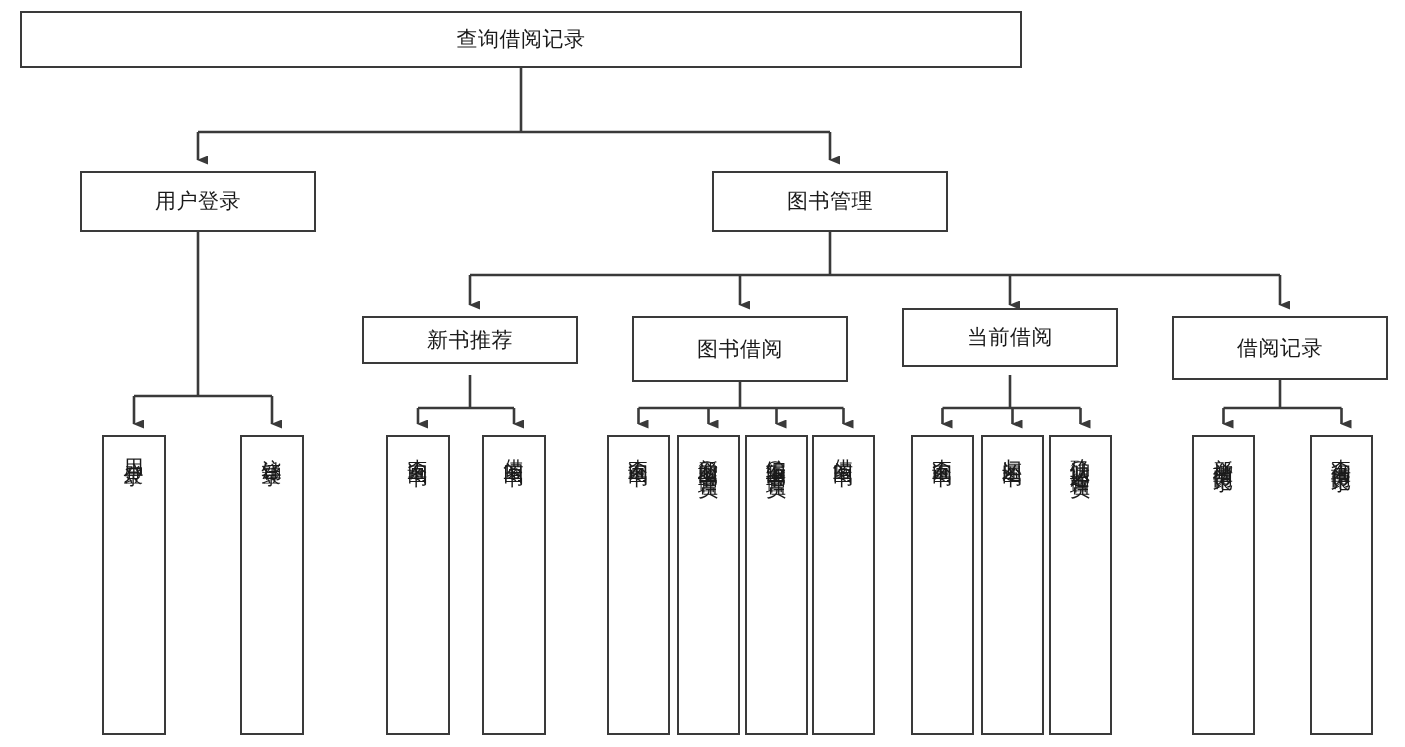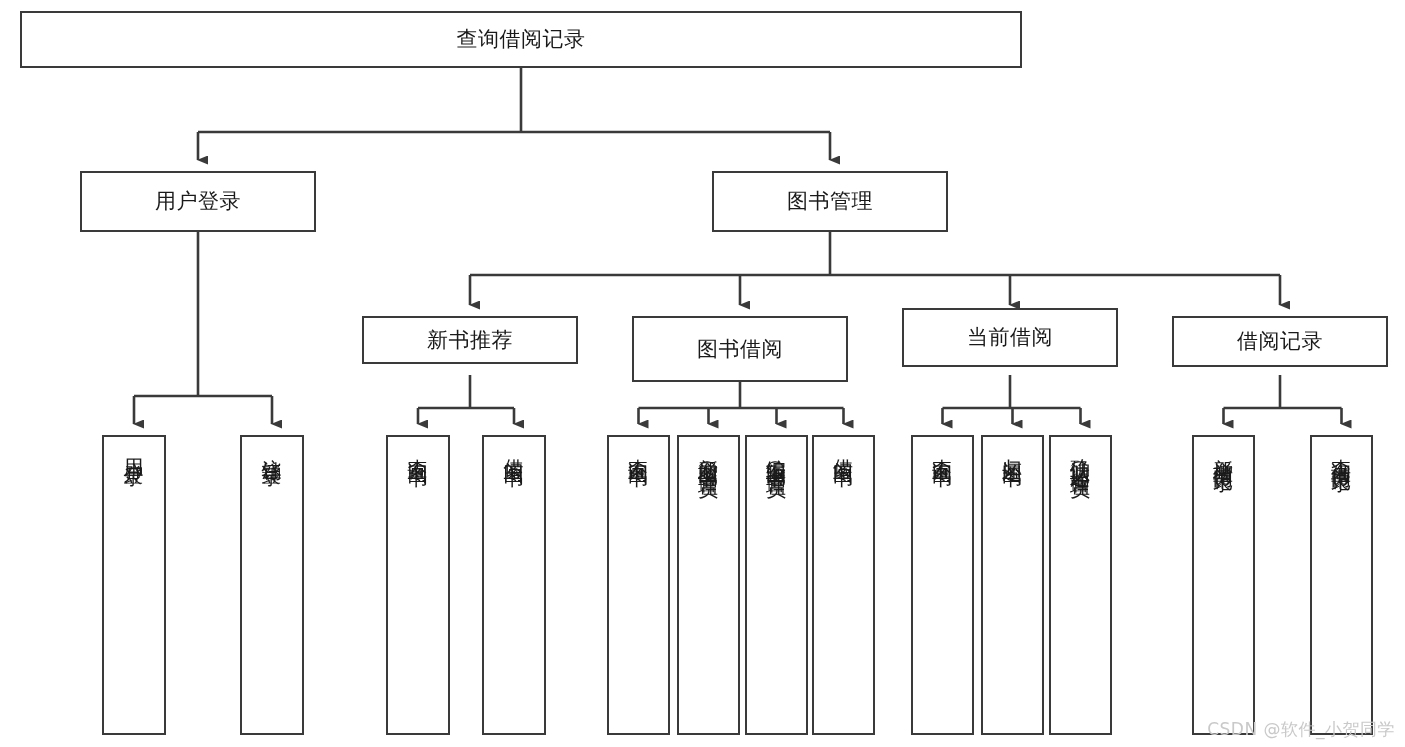--- a/index.html
+++ b/index.html
@@ -135,21 +135,21 @@
       </div>
       <div class="node horiz" style="left: 362px; top: 316px; width: 216px; height: 48px;">
         <span class="node-label">新书推荐</span>
       </div>
       <div class="node horiz" style="left: 632px; top: 316px; width: 216px; height: 66px;">
         <span class="node-label">图书借阅</span>
       </div>
       <div class="node horiz" style="left: 902px; top: 308px; width: 216px; height: 59px;">
         <span class="node-label">当前借阅</span>
       </div>
-      <div class="node horiz" style="left: 1172px; top: 316px; width: 216px; height: 51px;">
+      <div class="node horiz" style="left: 1172px; top: 316px; width: 216px; height: 64px;">
         <span class="node-label">借阅记录</span>
       </div>
       <div class="node vert" style="left: 102px; top: 435px; width: 64px; height: 300px;">
         <span class="node-label">用户登录</span>
       </div>
       <div class="node vert" style="left: 240px; top: 435px; width: 64px; height: 300px;">
         <span class="node-label">注销登录</span>
       </div>
       <div class="node vert" style="left: 386px; top: 435px; width: 64px; height: 300px;">
         <span class="node-label">查询图书</span>
@@ -179,14 +179,13 @@
         <span class="node-label">确认归还（管理员）</span>
       </div>
       <div class="node vert" style="left: 1192px; top: 435px; width: 63px; height: 300px;">
         <span class="node-label">新增借阅记录</span>
       </div>
       <div class="node vert" style="left: 1310px; top: 435px; width: 63px; height: 300px;">
         <span class="node-label">查询借阅记录</span>
       </div>
     </div>
 
-  <div class="watermark">CSDN @软件_小贺同学</div>
 </div>
 
 </body></html>

